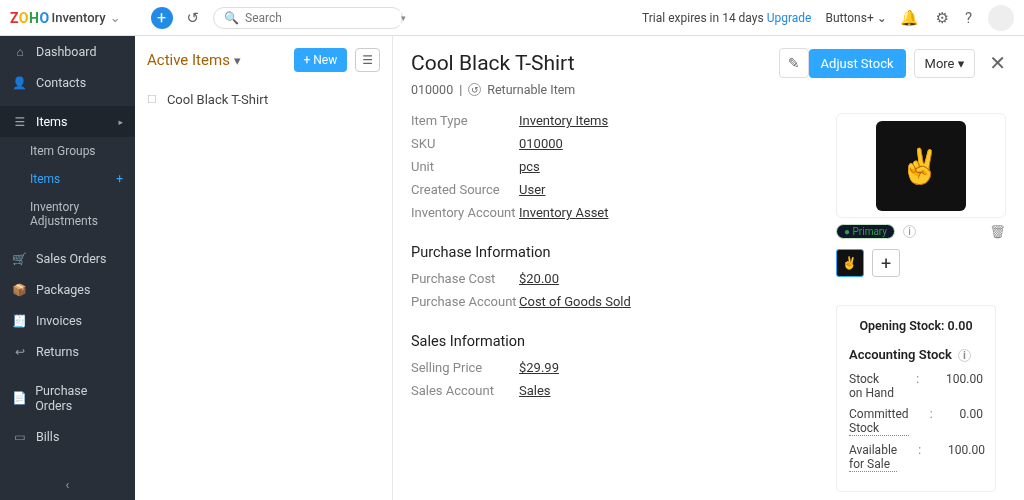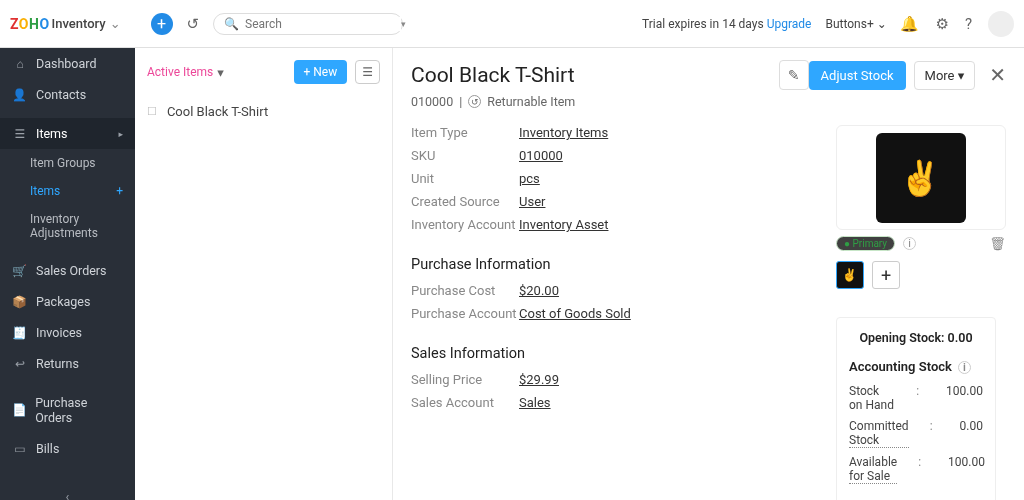--- a/index.html
+++ b/index.html
@@ -1,19 +1,19 @@
 <!DOCTYPE html>
 <html><head>
 <meta charset="utf-8">
 <style>
 * { margin:0; padding:0; box-sizing:border-box; font-family:-apple-system,BlinkMacSystemFont,"Segoe UI",Roboto,sans-serif; }
 body { width:1024px; height:500px; overflow:hidden; background:#fff; font-size:13px; color:#333; }
 
 
-.topbar { height:48px; display:flex; align-items:center; border-bottom:1px solid #e0e0e0; padding:8px 10px; }
+.topbar { height:36px; display:flex; align-items:center; border-bottom:1px solid #e0e0e0; padding:8px 10px; }
 .logo { font-weight:bold; font-size:14px; letter-spacing:.5px; }
 .logo .z { color:#e03131; } .logo .o1 { color:#fab005; } .logo .h { color:#2f9e44; } .logo .o2 { color:#228be6; }
 .logo-sub { margin-left:2px; color:#444; font-weight:500; }
 .logo-caret { margin-left:4px; color:#888; }
 .circle-plus { width:22px;height:22px;border-radius:50%;background:#228be6;color:#fff;display:flex;align-items:center;justify-content:center;font-size:16px;margin-left:30px;cursor:pointer; }
 .recent-icon { margin-left:14px;color:#666;cursor:pointer;font-size:15px; }
 .search { margin-left:14px; display:flex; align-items:center; background:#fff; border:1px solid #ddd; border-radius:14px; padding:3px 10px; width:190px; }
 .search .sicon { color:#888; font-size:12px; margin-right:6px; }
 .search input { border:none;outline:none;font-size:12px;flex:1; }
 .search .sd { color:#888; font-size:9px; }
@@ -31,21 +31,21 @@
 .sbitem .i { width:16px; text-align:center; margin-right:8px; color:#9aa0a8; font-size:12px;}
 .sbitem.active { background:#1f252d; color:#fff; }
 .sbsub { padding:7px 12px 7px 30px; cursor:pointer; font-size:12px; color:#b8bcc2;}
 .sbsub.selected { color:#2fa7ff; }
 .sbsub .plus { float:right; color:#2fa7ff; }
 .sbgap { height:8px; }
 .collapse { position:absolute; bottom:0; left:0; right:0; text-align:center; padding:8px 0; color:#9aa0a8; cursor:pointer; background:#292f38;}
 
 .listpane { width:258px; border-right:1px solid #e8e8e8; }
 .listhead { display:flex; align-items:center; padding:12px 12px; }
-.listtitle { font-size:12px; color:#ec4899; }
+.listtitle { font-size:15px; color:#a16207; }
 .listcaret { margin-left:4px; color:#666; }
 .lh-sp { flex:1; }
 .newbtn { background:#2fa7ff;color:#fff;border:none;border-radius:4px;padding:5px 10px;font-size:12px;cursor:pointer; }
 .listviewbtn { border:1px solid #ccc;border-radius:4px;padding:4px 6px;margin-left:8px;cursor:pointer;color:#666;font-size:12px; }
 .listrow { display:flex;align-items:center;padding:8px 12px; color:#444; }
 .listrow .chk { color:#bbb; margin-right:10px; font-size:11px; }
 
 .detailpane { flex:1; padding:12px 18px 0 18px; overflow-y:auto; position:relative; display:flex; }
 .detleft { flex:1; min-width:0; }
 .dethead { display:flex; align-items:center; }
@@ -67,21 +67,21 @@
 .kv { display:flex; margin-bottom:8px; font-size:13px; }
 .kv .k { width:108px; color:#888; }
 .kv .v { color:#333;text-decoration:underline; }
 .section { margin-top:24px; font-size:14.5px; color:#222; margin-bottom:10px;}
 
 .rightcol { width:170px; }
 .imgbox { border:1px solid #eee; border-radius:6px; height:105px; display:flex; align-items:center; justify-content:center; margin-bottom:6px; overflow:hidden; background:#fff;}
 .tshirt { width:90px;height:90px;background:#111;border-radius:6px;position:relative; }
 .tshirt::before { content:"✌"; color:#fff;position:absolute;top:50%;left:50%;transform:translate(-50%,-50%);font-size:34px; }
 .primary-row { display:flex; align-items:center; gap:8px; font-size:11px; color:#444;}
-.pbadge { border:1px solid #c7e6c7; background:#404040; color:#2f9e44; border-radius:10px; padding:1px 7px; font-size:10px;}
+.pbadge { border:1px solid #c7e6c7; background:#0f172a; color:#2f9e44; border-radius:10px; padding:1px 7px; font-size:10px;}
 .pinfo { color:#888;font-size:11px; border:1px solid #ccc; border-radius:50%;width:13px;height:13px;display:inline-flex;align-items:center;justify-content:center;}
 .trash { margin-left:auto;color:#888;cursor:pointer;font-size:13px; }
 .thumbs { display:flex; gap:8px; margin-top:10px; }
 .thumb { width:28px;height:28px;border:1px solid #2fa7ff;border-radius:3px;display:flex;align-items:center;justify-content:center;background:#111;font-size:12px;color:#fff; }
 .thumb.add { background:#fff;border:1px solid #ccc;color:#333;font-size:18px;cursor:pointer; }
 
 .stockbox { border:1px solid #eee; border-radius:4px; padding:12px; margin-top:28px; font-size:12px; width:160px;}
 .stockbox .os { text-align:center; font-weight:600; font-size:12.5px; margin-bottom:14px; color:#222;}
 .stockbox .sh { font-weight:600; font-size:13px; margin-bottom:10px; color:#222; display:flex;align-items:flex-end;gap:6px;}
 .srow { display:flex; justify-content:space-between; margin-bottom:7px; color:#444;gap:21px;}

